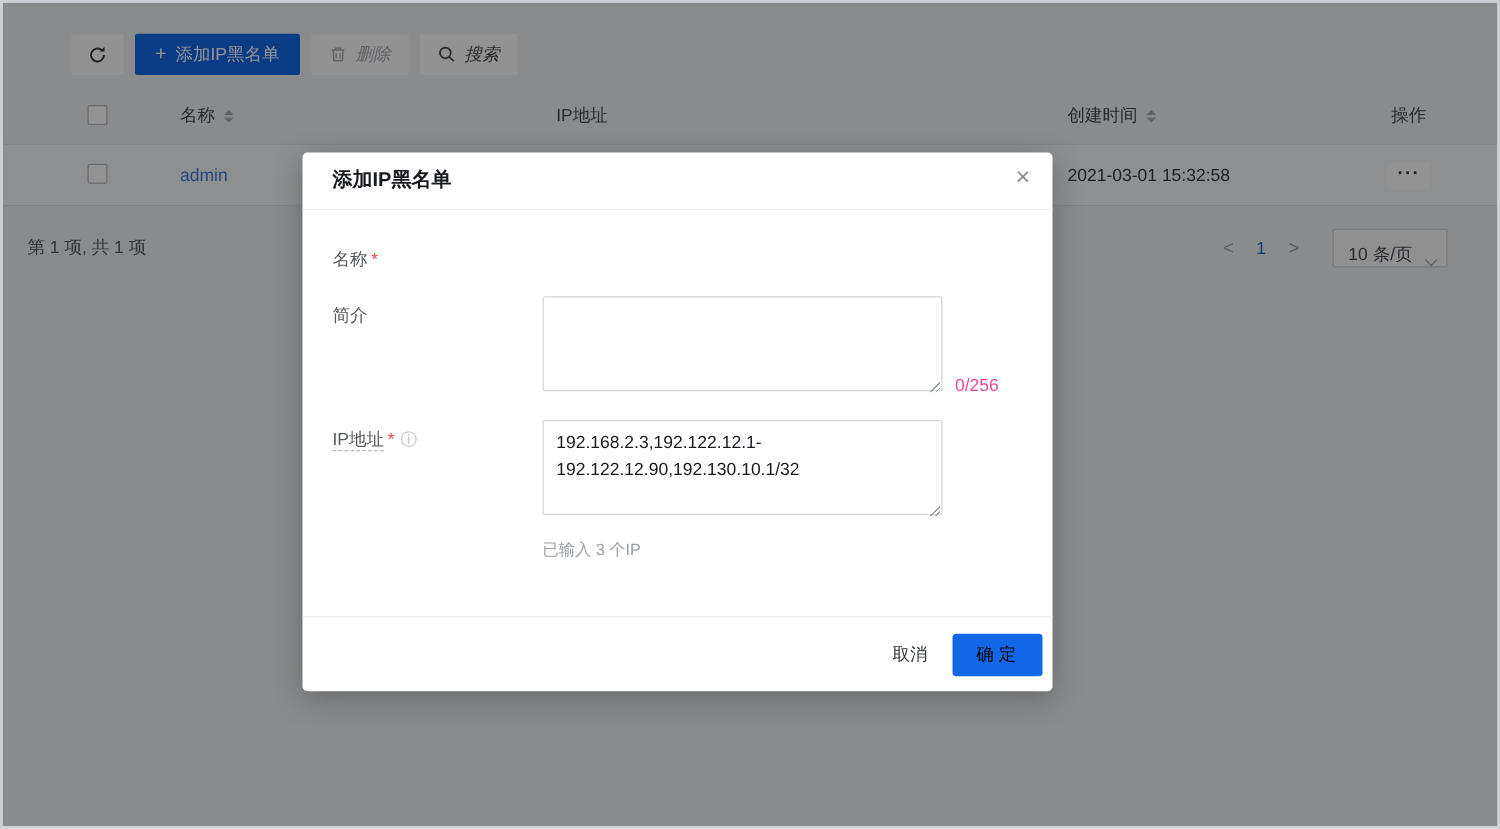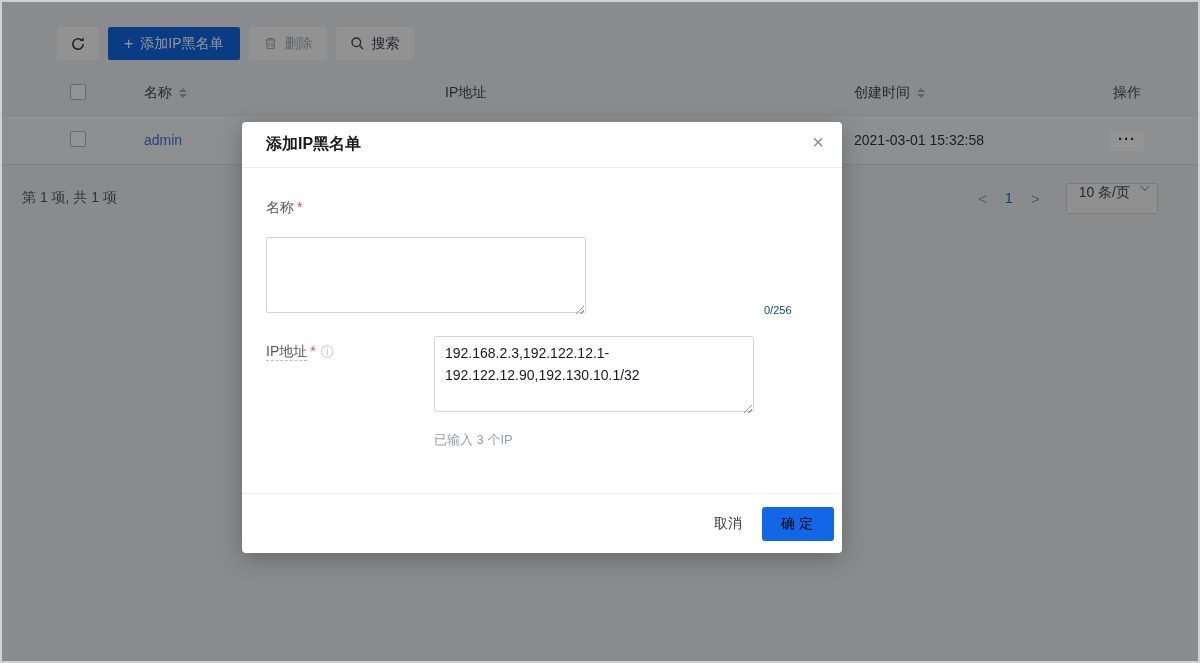--- a/index.html
+++ b/index.html
@@ -8,21 +8,21 @@
 
   .screen { position:relative; width:1200px; height:663px; border:2px solid #cdd0d4; background:#eef0f2; overflow:hidden; }
 
   
   .page { position:absolute; inset:0; }
 
   .toolbar { position:absolute; top:25px; left:55px; display:flex; gap:9px; height:33px; }
   .btn { display:inline-flex; align-items:center; justify-content:center; gap:7px; height:33px; border:none; border-radius:2px; font-size:14px; cursor:pointer; background:#fbfbfc; color:#45484d; }
   .btn-icon-only { width:42px; }
   .btn-primary { background:#1267e6; color:#fff; padding:0 16px; }
-  .btn-plain { padding:0 14px; }
+  .btn-plain { padding:0 14px;font-style:italic; }
   .btn-disabled { color:#a9acb3; cursor:default; }
   .plus { font-size:16px; line-height:1; }
 
   .thead, .trow { display:grid; grid-template-columns:110px 300px 400px 240px 110px; align-items:center; padding:0 20px; }
   .thead { position:absolute; top:69px; left:0; right:0; height:44px; color:#45484d; }
   .trow { position:absolute; top:113px; left:0; right:0; height:50px; background:#f5f6f8; border-top:1px solid #e3e5e8; border-bottom:1px solid #dfe1e4; }
   .cell-check { padding-left:48px; }
   .cell-name { padding-left:12px; display:flex; align-items:center; }
   .cell-ip { padding-left:13px; }
   .cell-time { padding-left:22px; display:flex; align-items:center; }
@@ -36,21 +36,21 @@
   .sort .down { border-top:4px solid #a7aab0; }
 
   .link { color:#3f76d6; text-decoration:none; }
 
   .more-btn { display:inline-block; min-width:32px; padding:1px 8px 5px; border:none; border-radius:2px; background:#fdfdfe; color:#33363c; font-size:15px; font-weight:bold; letter-spacing:1px; line-height:1; cursor:pointer; }
 
   .list-footer { position:absolute; top:178px; left:0; right:0; display:flex; align-items:center; padding:0 20px; height:36px; color:#55585e; }
   .pager { margin-left:auto; display:flex; align-items:center; gap:4px; margin-right:20px; }
   .page-arrow { background:none; border:none; color:#9a9da3; font-size:15px; padding:0 8px; cursor:pointer; }
   .page-num { background:none; border:none; color:#1267e6; font-size:14px; padding:0 6px; cursor:pointer; }
-  .page-size { display:inline-flex; align-items:flex-start; gap:10px; margin-left:14px; height:31px; padding:0 10px 0 12px; border:1px solid #d2d4d8; border-radius:2px; background:#f8f9fa; color:#45484d; cursor:pointer; }
+  .page-size { display:inline-flex; align-items:flex-end; gap:10px; margin-left:14px; height:31px; padding:0 10px 0 12px; border:1px solid #d2d4d8; border-radius:2px; background:#f8f9fa; color:#45484d; cursor:pointer; }
   .chevron-down { width:7px; height:7px; border-right:1px solid #9a9da3; border-bottom:1px solid #9a9da3; transform:rotate(45deg) translateY(-2px); }
 
   
   .overlay { position:absolute; inset:0; background:rgba(0,0,0,0.42); }
 
   .modal { position:absolute; left:240px; top:120px; width:600px; height:431px; background:#fff; border-radius:4px; box-shadow:0 6px 24px rgba(0,0,0,.25); }
   .modal-header { position:relative; height:46px; display:flex; align-items:center; padding:0 24px; border-bottom:1px solid #ebedf0; }
   .modal-title { font-size:16px; font-weight:bold; color:#17191e; }
   .modal-close { position:absolute; right:18px; top:10px; background:none; border:none; font-size:20px; color:#8a8d93; cursor:pointer; line-height:1; }
 
@@ -58,21 +58,21 @@
   .field { display:flex; position:relative; margin-bottom:20px; }
   .field-label { width:168px; padding-top:7px; color:#55585e; }
   .required { color:#e5484d; margin-left:3px; }
   .info-icon { color:#b6b9bf; font-size:13px; margin-left:5px; font-style:normal; }
   .label-underline { border-bottom:1px dashed #b9bcc2; padding-bottom:1px; }
 
   .text-input { width:320px; height:34px; border:1px solid #d3d5d9; border-radius:2px; padding:0 10px; font-size:14px; color:#17191e; font-family:inherit; background:#fff; outline:none; }
   .ta-wrap { position:relative; width:320px; }
   .textarea { width:320px; height:76px; border:1px solid #d3d5d9; border-radius:2px; padding:6px 10px; font-size:14px; color:#17191e; font-family:inherit; background:#fff; resize:none; outline:none; line-height:1.55; overflow:hidden; }
   .resize-corner { position:absolute; right:2px; bottom:2px; width:9px; height:9px; background:repeating-linear-gradient(-45deg, transparent 0 2px, #9aa0a6 2px 3px); clip-path:polygon(100% 0, 100% 100%, 0 100%); pointer-events:none; }
-  .counter { position:absolute; bottom:0; left:498px; color:#0c4a6e; font-size:11px; white-space:nowrap; }
+  .counter { position:absolute; bottom:0; left:498px; color:#ec4899; font-size:14px; white-space:nowrap; }
 
   .ip-hint { margin:-4px 0 0 168px; color:#9a9ea6; font-size:13px; }
 
   .modal-footer { position:absolute; left:0; right:0; bottom:0; height:60px; border-top:1px solid #ebedf0; display:flex; align-items:center; justify-content:flex-end; gap:20px; padding:0 8px; }
   .cancel-btn { background:none; border:none; font-size:14px; color:#33363c; cursor:pointer; }
   .ok-btn { background:#1267e6; color:#000000; border:none; border-radius:3px; padding:8px 17px; font-size:14px; letter-spacing:4px; text-indent:2px; cursor:pointer; }
 
   .icon-svg { display:inline-block; vertical-align:middle; }
 </style>
 </head>
@@ -175,20 +175,23 @@
 
     <div class="modal-body">
 
       <div class="field">
         <div class="field-label">
           <span>名称</span><span class="required">*</span>
         </div>
       </div>
 
       <div class="field">
+        <div class="field-label">
+          <span>简介</span>
+        </div>
         <div class="ta-wrap">
           <textarea class="textarea" style=""></textarea>
           <span class="resize-corner"></span>
         </div>
         <span class="counter">0/256</span>
       </div>
 
       <div class="field">
         <div class="field-label">
           <span class="label-underline">IP地址</span><span class="required">*</span><span class="info-icon">ⓘ</span>

